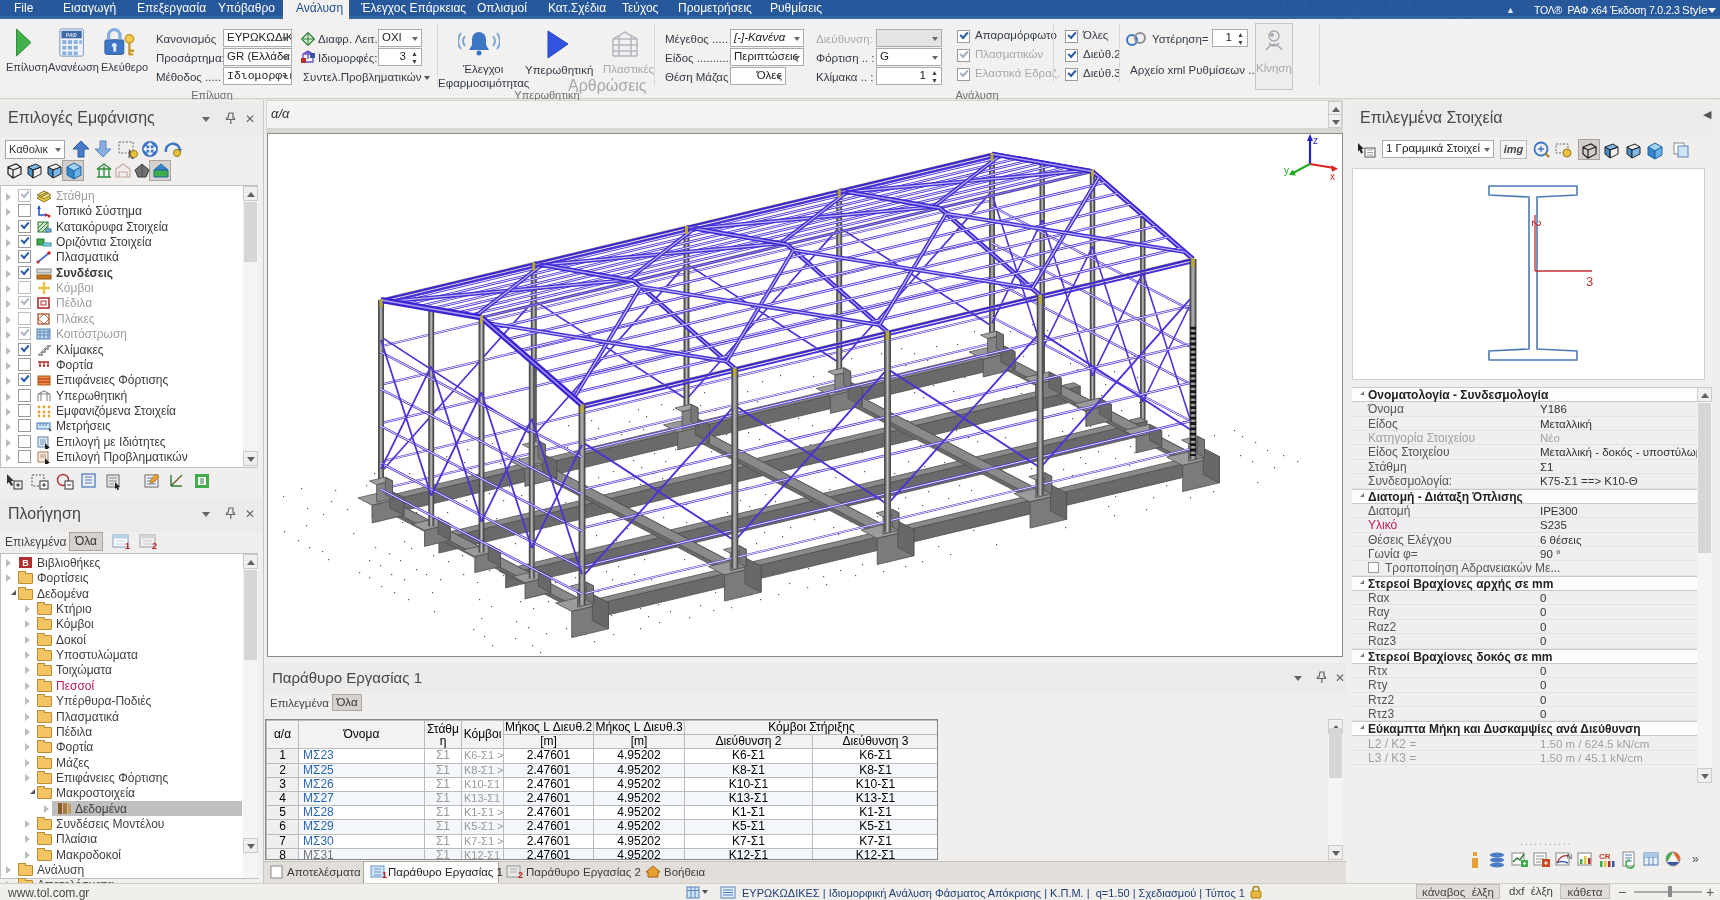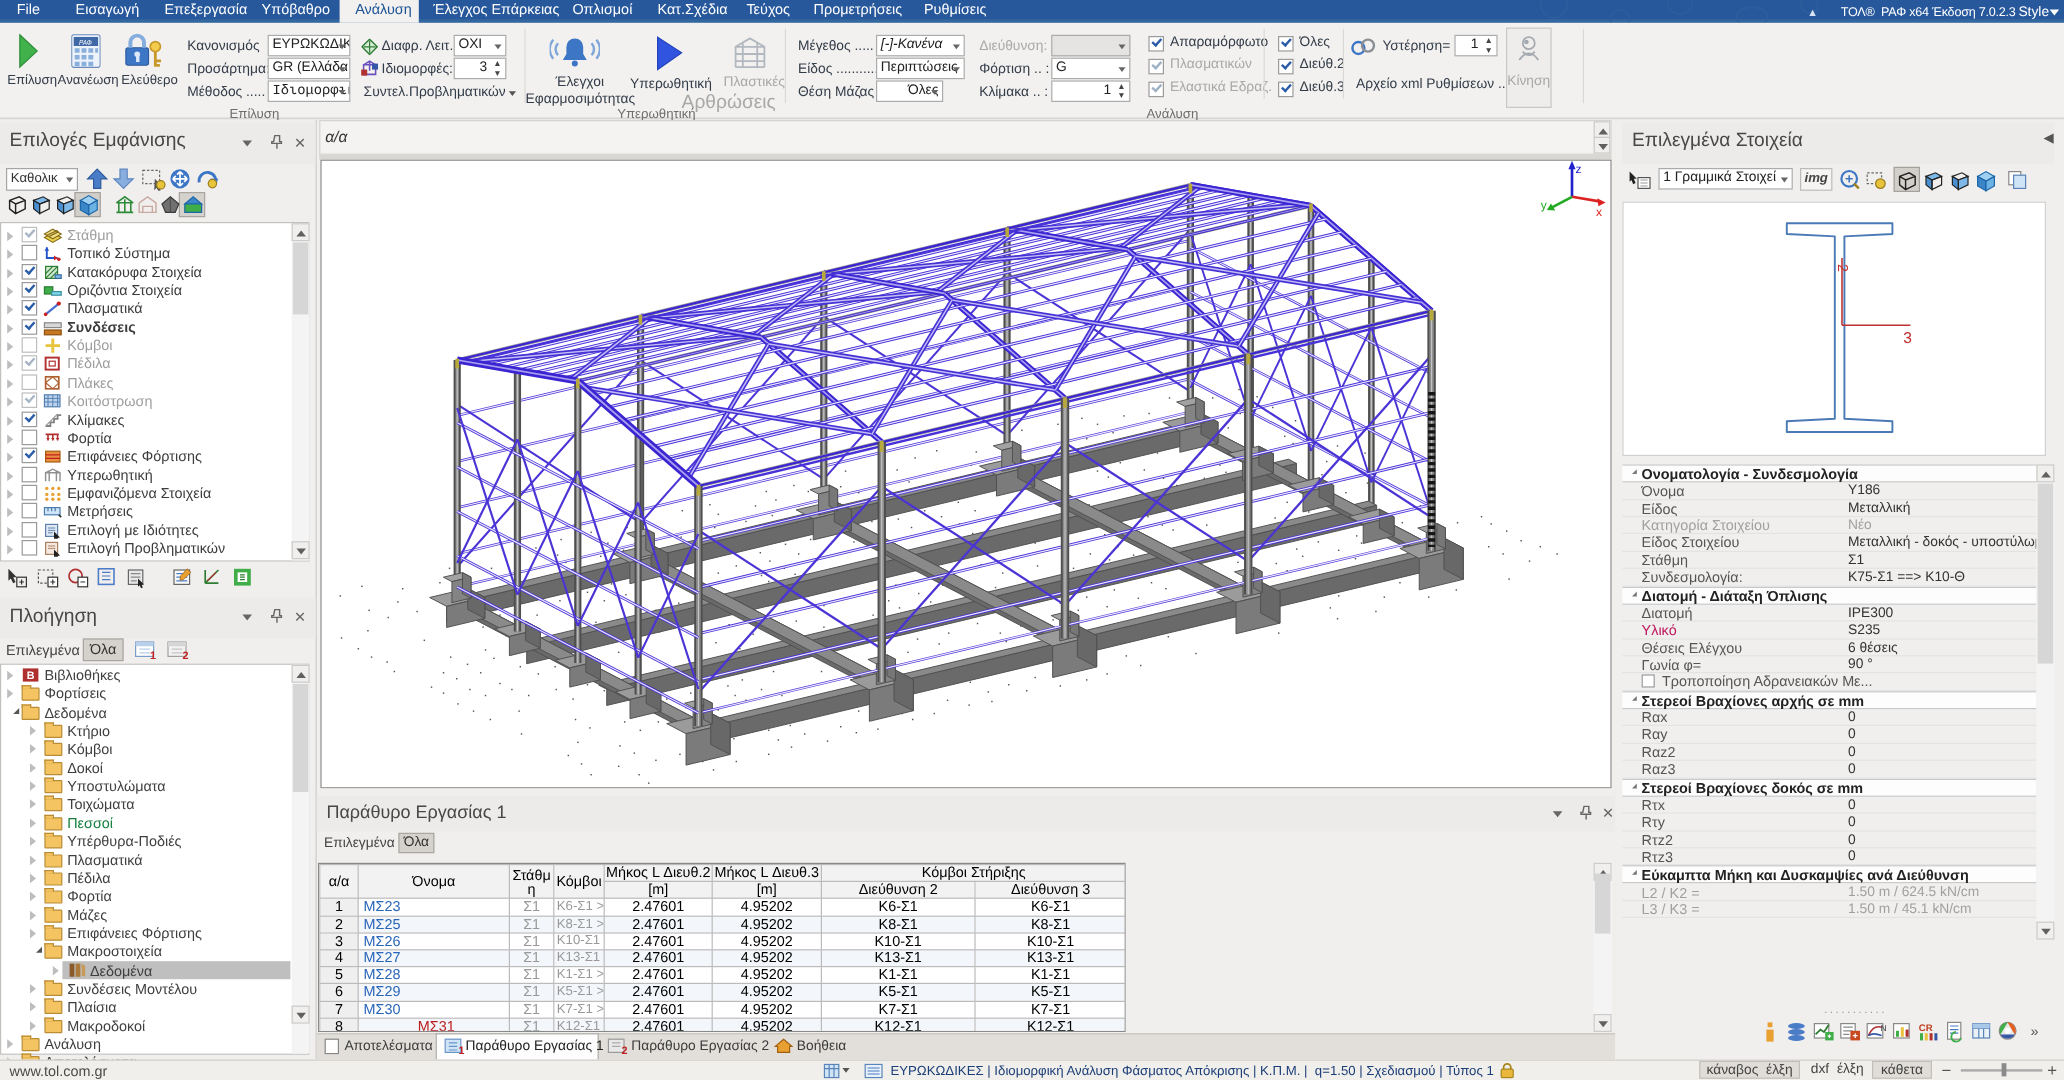--- a/index.html
+++ b/index.html
@@ -563,21 +563,21 @@
     <span class="abs" style="left:56px;top:648.1000000000001px;font-size:12px;color:#3f3f3f;white-space:nowrap">Υποστυλώματα</span>
   </div>
 <div class="abs" style="left:0;top:0;width:258px;height:0">
     <div class="tri" style="left:25px;top:666.4500000000002px"></div>
     <div class="fold" style="left:37px;top:665.4500000000002px"></div>
     <span class="abs" style="left:56px;top:663.4500000000002px;font-size:12px;color:#3f3f3f;white-space:nowrap">Τοιχώματα</span>
   </div>
 <div class="abs" style="left:0;top:0;width:258px;height:0">
     <div class="tri" style="left:25px;top:681.8000000000002px"></div>
     <div class="fold" style="left:37px;top:680.8000000000002px"></div>
-    <span class="abs" style="left:56px;top:678.8000000000002px;font-size:12px;color:#15803d;white-space:nowrap">Πεσσοί</span>
+    <span class="abs" style="left:56px;top:678.8000000000002px;font-size:12px;color:#be185d;white-space:nowrap">Πεσσοί</span>
   </div>
 <div class="abs" style="left:0;top:0;width:258px;height:0">
     <div class="tri" style="left:25px;top:697.1500000000002px"></div>
     <div class="fold" style="left:37px;top:696.1500000000002px"></div>
     <span class="abs" style="left:56px;top:694.1500000000002px;font-size:12px;color:#3f3f3f;white-space:nowrap">Υπέρθυρα-Ποδιές</span>
   </div>
 <div class="abs" style="left:0;top:0;width:258px;height:0">
     <div class="tri" style="left:25px;top:712.5000000000002px"></div>
     <div class="fold" style="left:37px;top:711.5000000000002px"></div>
     <span class="abs" style="left:56px;top:709.5000000000002px;font-size:12px;color:#3f3f3f;white-space:nowrap">Πλασματικά</span>
@@ -1586,21 +1586,21 @@
           <td style="text-align:left;padding-left:4px;color:#2a66b8">ΜΣ30</td>
           <td style="color:#999">Σ1</td>
           <td style="color:#999;text-align:left;padding-left:2px;font-size:11px">Κ7-Σ1 &gt;</td>
           <td>2.47601</td>
           <td>4.95202</td>
           <td>Κ7-Σ1</td>
           <td>Κ7-Σ1</td>
         </tr>
         <tr style="background:#f3f6fa">
           <td style="background:#efefef">8</td>
-          <td style="text-align:center;padding-left:4px;color:#b91c1c">ΜΣ31</td>
+          <td style="text-align:left;padding-left:4px;color:#737373">ΜΣ31</td>
           <td style="color:#999">Σ1</td>
           <td style="color:#999;text-align:left;padding-left:2px;font-size:11px">Κ12-Σ1 &gt;</td>
           <td>2.47601</td>
           <td>4.95202</td>
           <td>Κ12-Σ1</td>
           <td>Κ12-Σ1</td>
         </tr>
       </tbody>
     </table>
   </div>

